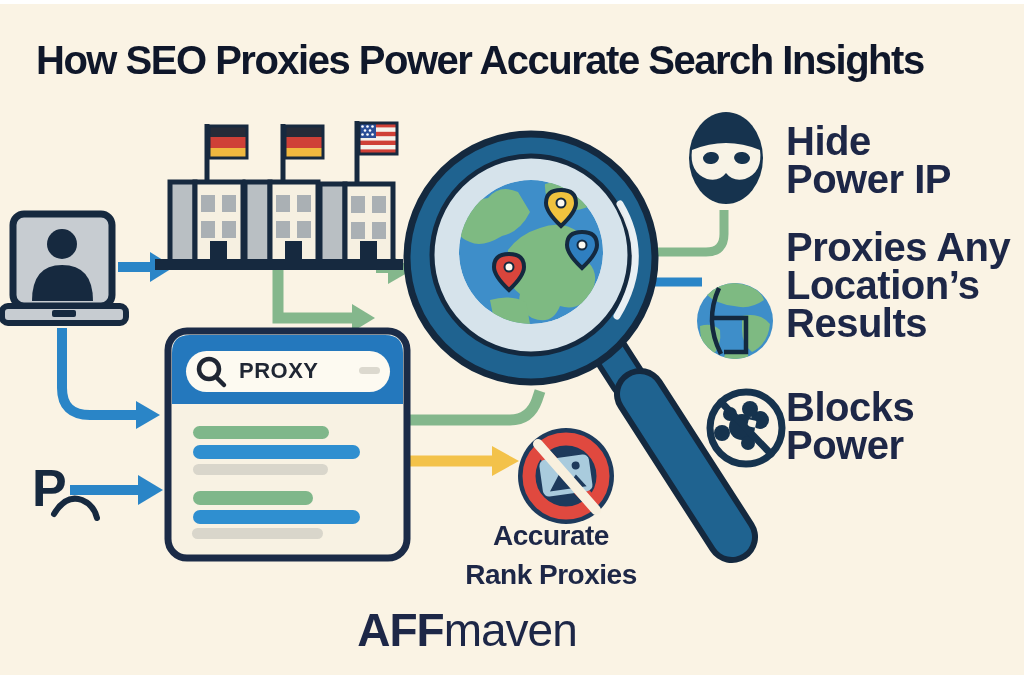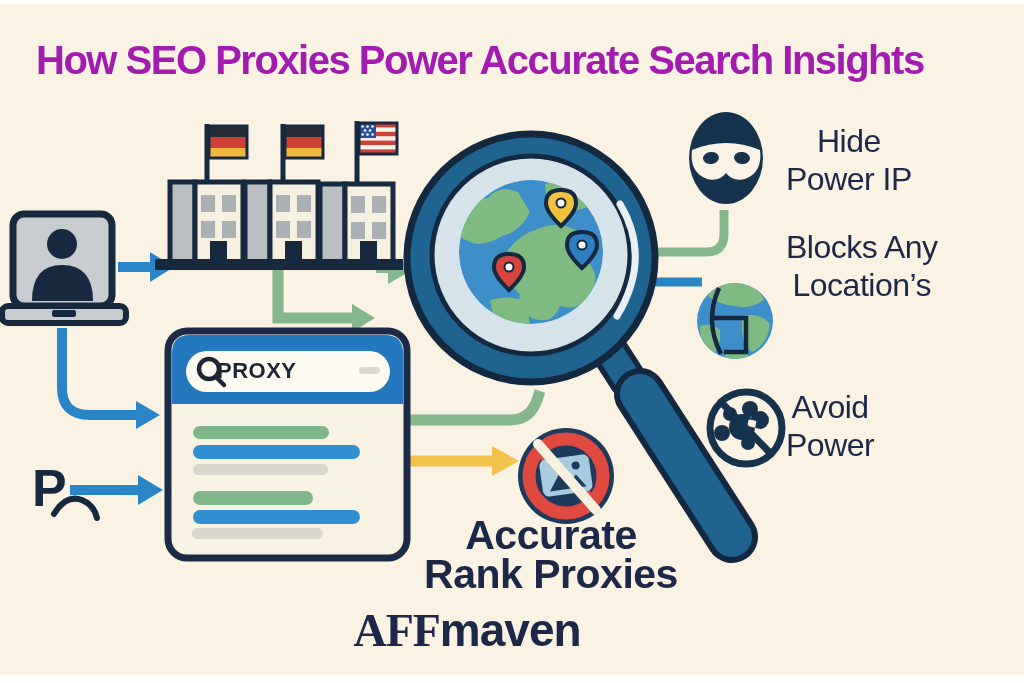--- a/index.html
+++ b/index.html
@@ -5,37 +5,37 @@
   html,body{margin:0;padding:0;}
   .canvas{
     position:relative;width:1024px;height:683px;overflow:hidden;
     background:#faf3e4;
     font-family:"Liberation Sans","DejaVu Sans",sans-serif;
   }
   .abs{position:absolute;}
   svg.art{position:absolute;left:0;top:0;}
   .title{
     left:36px;top:38px;width:950px;
-    font-size:40px;font-weight:bold;color:#a21caf;letter-spacing:-1.5px;
+    font-size:40px;font-weight:bold;color:#0f172a;letter-spacing:-1.5px;
   }
   .benefit{
-    font-size:32px;font-weight:normal;color:#1d2747;line-height:38px;letter-spacing:-0.5px;text-align:center;
+    font-size:40px;font-weight:bold;color:#1d2747;line-height:38px;letter-spacing:-0.5px;
   }
   .benefit-hide{left:786px;top:122px;}
   .benefit-access{left:786px;top:228px;}
   .benefit-avoid{left:786px;top:388px;}
   .caption{
     left:406px;top:516px;width:290px;text-align:center;
-    font-size:41px;font-weight:bold;color:#1d2747;line-height:39px;letter-spacing:-0.5px;
+    font-size:28px;font-weight:bold;color:#1d2747;line-height:39px;letter-spacing:-0.5px;
   }
   .p-label{left:32px;top:458px;font-size:52px;font-weight:bold;color:#16293f;}
-  .proxy-query{left:217px;top:358px;font-size:22px;font-weight:bold;color:#1f2633;letter-spacing:0.5px;}
+  .proxy-query{left:239px;top:358px;font-size:22px;font-weight:bold;color:#1f2633;letter-spacing:0.5px;}
   .brand{left:0;top:603px;width:934px;text-align:center;font-size:46px;color:#1d2747;}
-  .brand .b{font-weight:bold;letter-spacing:-1px;font-family:Liberation Serif, serif;}
-  .brand .r{font-weight:bold;letter-spacing:-1px;margin-top:8px;}
+  .brand .b{font-weight:bold;letter-spacing:-1px;}
+  .brand .r{font-weight:normal;letter-spacing:-1px;margin-top:8px;}
   .edge{left:0;width:1024px;background:#ffffff;}
   .edge-top{top:0;height:4px;}
   .edge-bottom{top:675px;height:8px;}
 </style>
 </head>
 <body>
 
 <div class="canvas">
 
   <svg class="art" width="1024" height="683" viewBox="0 0 1024 683">
@@ -264,26 +264,27 @@
   </svg>
 
   <div class="abs title">How SEO Proxies Power Accurate Search Insights</div>
 
   <div class="abs benefit benefit-hide">
     <div>Hide</div>
     <div>Power IP</div>
   </div>
 
   <div class="abs benefit benefit-access">
-    <div>Blocks Any</div>
+    <div>Proxies Any</div>
     <div>Location’s</div>
+    <div>Results</div>
   </div>
 
   <div class="abs benefit benefit-avoid">
-    <div>Avoid</div>
+    <div>Blocks</div>
     <div>Power</div>
   </div>
 
   <div class="abs caption">
     <div>Accurate</div>
     <div>Rank Proxies</div>
   </div>
 
   <div class="abs p-label">P</div>
 

